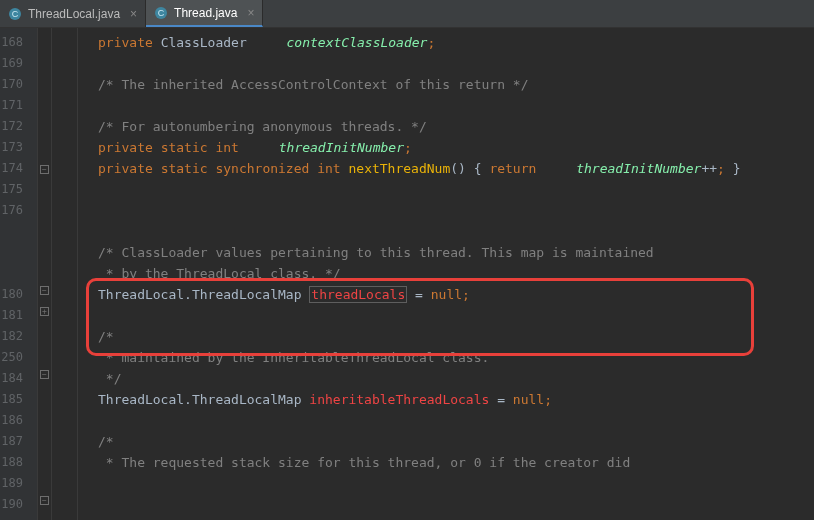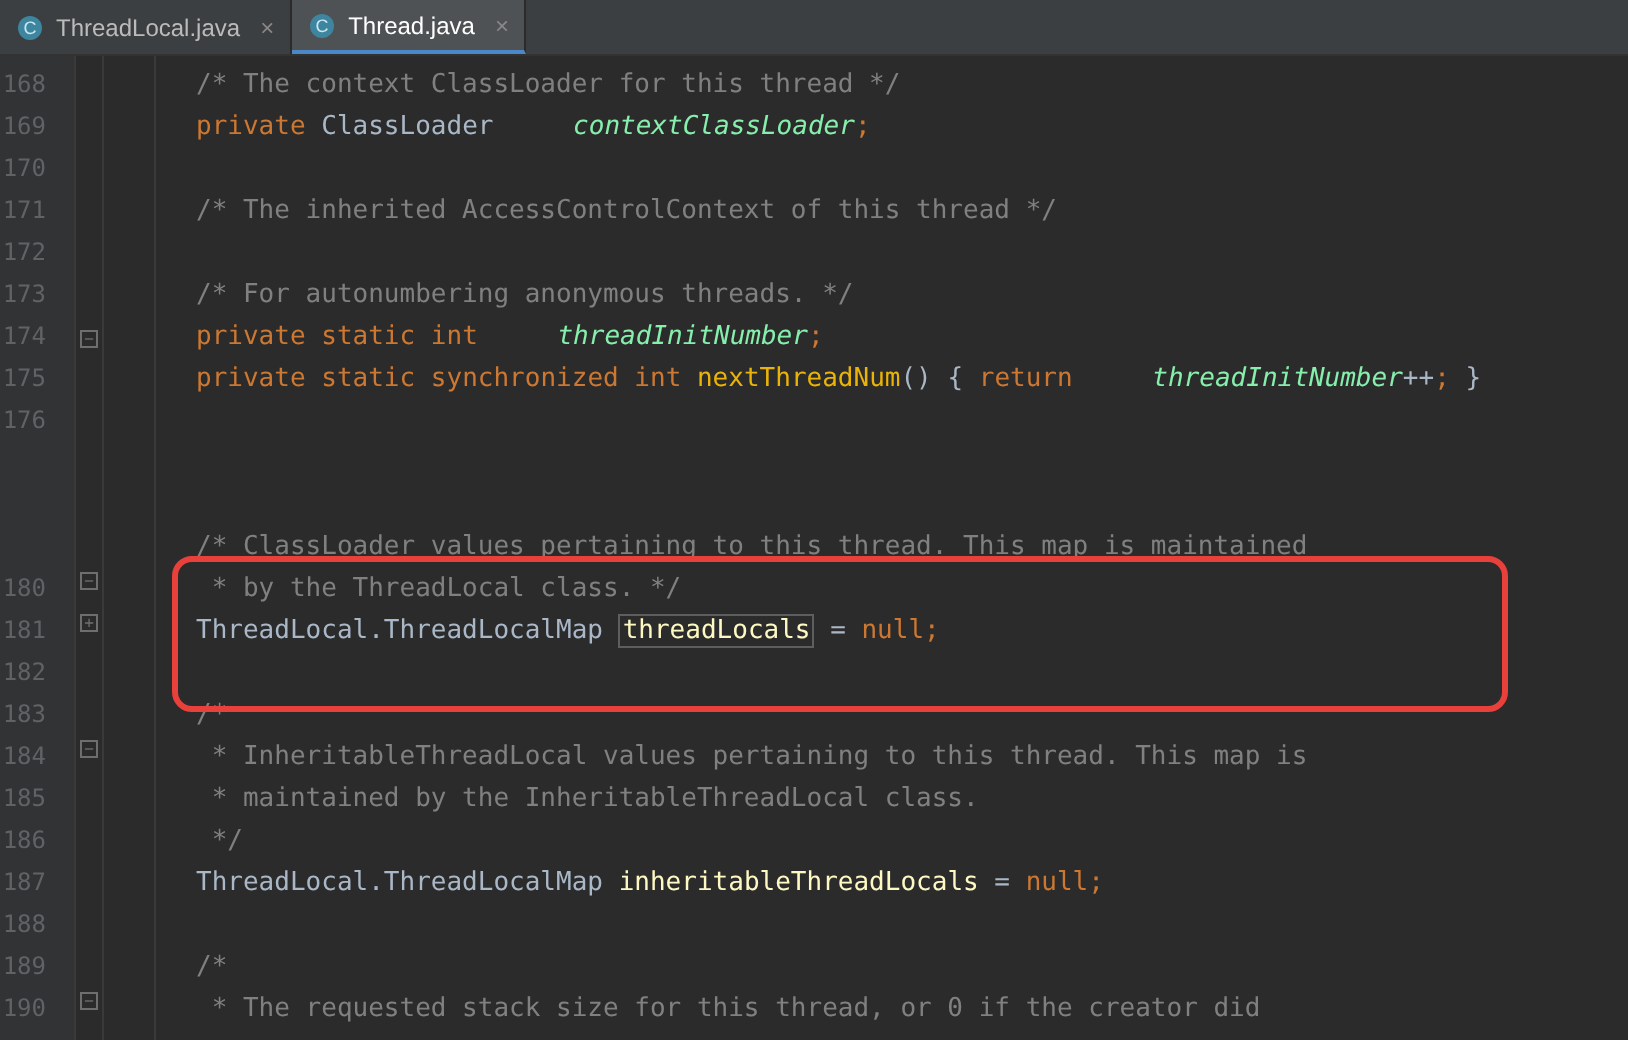--- a/index.html
+++ b/index.html
@@ -97,21 +97,21 @@
     border: 3px solid #e8403a;
     border-radius: 10px;
     left: 8px;
     right: 60px;
     pointer-events: none;
   }
   .cmt { color: #808080; }
   .kw  { color: #cc7832; }
   .typ { color: #a9b7c6; }
   .id  { color: #86efac; font-style: italic; margin-left: 32px; }
-  .idp { color: #fef9c3; }
+  .idp { color: #ef4444; }
   .mth { color: #eab308; }
   .pn  { color: #a9b7c6; }
   .boxed { border: 1px solid #5e5e5e; padding: 0 1px; }
 </style>
 </head>
 <body>
 
 <div class="tabbar">
   <div class="tab">
     <span class="tab-icon">
@@ -145,21 +145,21 @@
       <div>173</div>
       <div>174</div>
       <div>175</div>
       <div>176</div>
       <div></div>
       <div></div>
       <div></div>
       <div>180</div>
       <div>181</div>
       <div>182</div>
-      <div>183</div>
+      <div>250</div>
       <div>184</div>
       <div>185</div>
       <div>186</div>
       <div>187</div>
       <div>188</div>
       <div>189</div>
       <div>190</div>
       <div>191</div>
     </div>
   <div class="fold-col">
@@ -167,37 +167,35 @@
     <div class="fold-mark" style="top:258px">−</div>
     <div class="fold-mark" style="top:279px">+</div>
     <div class="fold-mark" style="top:342px">−</div>
     <div class="fold-mark" style="top:468px">−</div>
   </div>
   <div class="indent-col"></div>
   <div class="code">
 
     <div class="highlight-box" style="top:250px;height:78px"></div>
 
-    <div class="line"><span class="cmt">/* The context ClassLoader for this thread */</span></div>
     <div class="line"><span class="kw">private</span> <span class="typ">ClassLoader</span> <span class="id">contextClassLoader</span><span class="kw">;</span></div>
     <div class="line"></div>
-    <div class="line"><span class="cmt">/* The inherited AccessControlContext of this thread */</span></div>
+    <div class="line"><span class="cmt">/* The inherited AccessControlContext of this return */</span></div>
     <div class="line"></div>
     <div class="line"><span class="cmt">/* For autonumbering anonymous threads. */</span></div>
     <div class="line"><span class="kw">private</span> <span class="kw">static</span> <span class="kw">int</span> <span class="id">threadInitNumber</span><span class="kw">;</span></div>
     <div class="line"><span class="kw">private</span> <span class="kw">static</span> <span class="kw">synchronized</span> <span class="kw">int</span> <span class="mth">nextThreadNum</span><span class="pn">()</span><span class="pn"> { </span><span class="kw">return</span> <span class="id">threadInitNumber</span><span class="pn">++</span><span class="kw">;</span><span class="pn"> }</span></div>
     <div class="line"></div>
     <div class="line"></div>
     <div class="line"></div>
     <div class="line"><span class="cmt">/* ClassLoader values pertaining to this thread. This map is maintained</span></div>
     <div class="line"><span class="cmt"> * by the ThreadLocal class. */</span></div>
     <div class="line"><span class="typ">ThreadLocal.ThreadLocalMap </span><span class="idp boxed">threadLocals</span><span class="pn"> = </span><span class="kw">null</span><span class="kw">;</span></div>
     <div class="line"></div>
     <div class="line"><span class="cmt">/*</span></div>
-    <div class="line"><span class="cmt"> * InheritableThreadLocal values pertaining to this thread. This map is</span></div>
     <div class="line"><span class="cmt"> * maintained by the InheritableThreadLocal class.</span></div>
     <div class="line"><span class="cmt"> */</span></div>
     <div class="line"><span class="typ">ThreadLocal.ThreadLocalMap</span> <span class="idp">inheritableThreadLocals</span><span class="pn"> = </span><span class="kw">null</span><span class="kw">;</span></div>
     <div class="line"></div>
     <div class="line"><span class="cmt">/*</span></div>
     <div class="line"><span class="cmt"> * The requested stack size for this thread, or 0 if the creator did</span></div>
 
   </div>
 </div>
 

